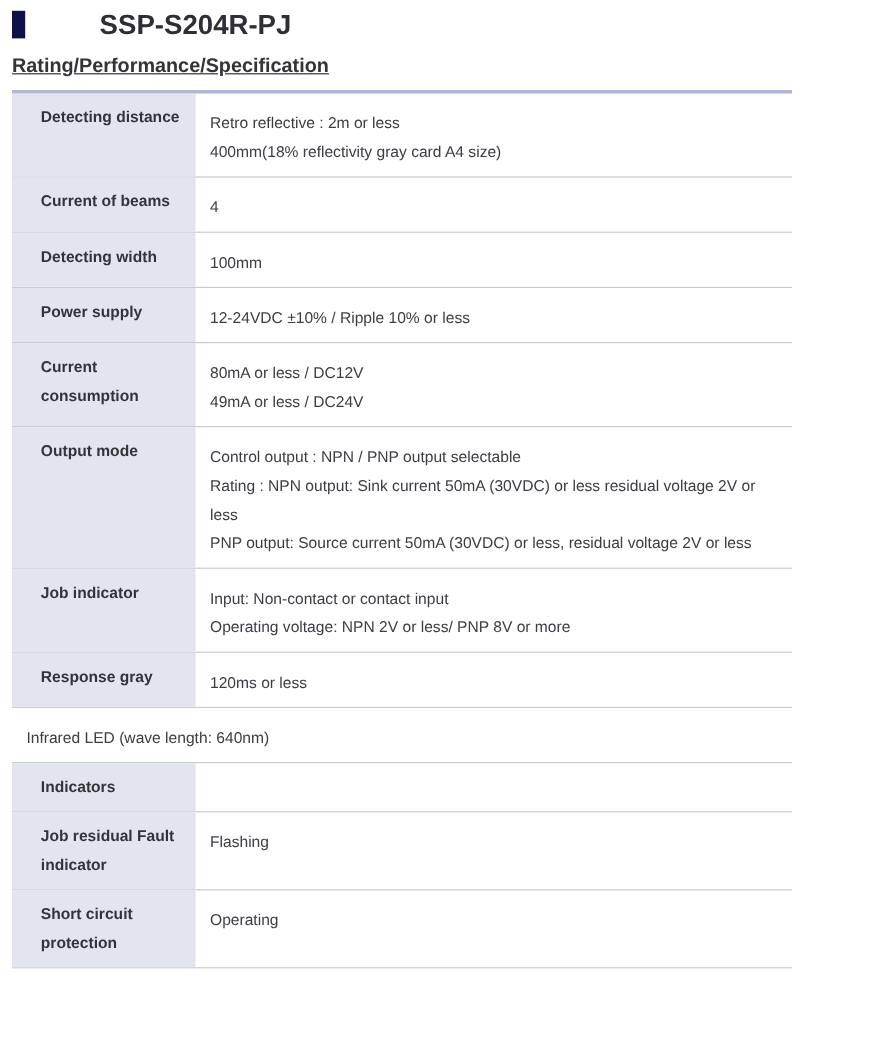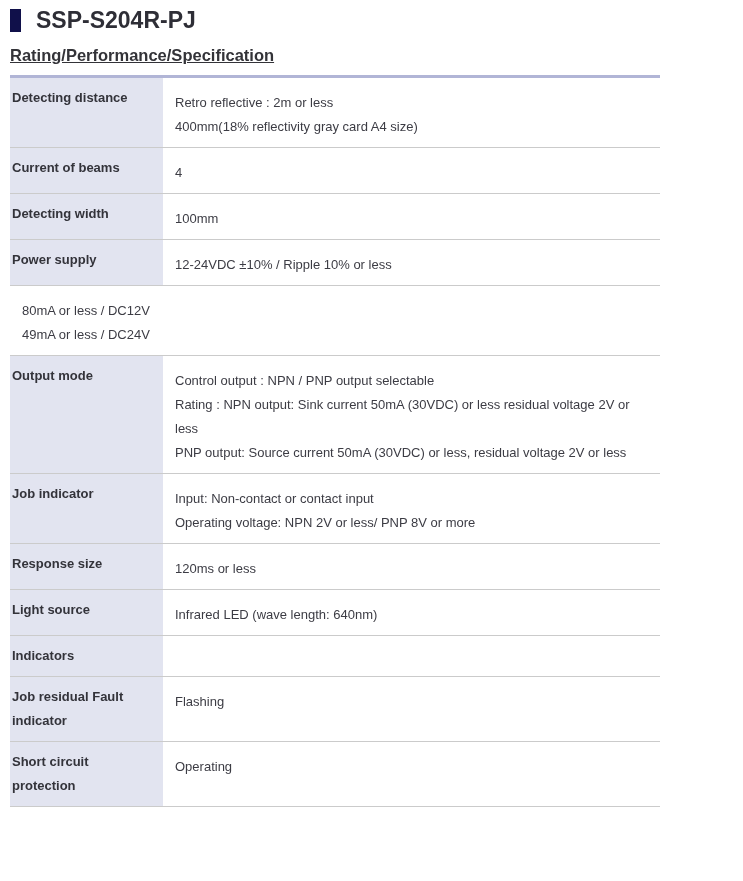--- a/index.html
+++ b/index.html
@@ -22,20 +22,21 @@
     height:881px;
     overflow:hidden;
     background:#ffffff;
     padding-top:8px;
   }
   .title-row{
     display:flex;
     align-items:center;
     margin-left:10px;
     height:24px;
+    gap:47px;
   }
   .title-accent{
     width:11px;
     height:23px;
     background:var(--c-title-bar);
     margin-right:15px;
   }
   .page-title{
     font-size:23px;
     font-weight:bold;
@@ -54,21 +55,21 @@
     width:650px;
     border-top:3px solid var(--c-table-top);
   }
   .spec-row{
     display:flex;
     border-bottom:1px solid var(--c-row-border);
   }
   .spec-label{
     flex:0 0 153px;
     background:var(--c-label-bg);
-    padding:8px 10px 8px 2px;
+    padding:8px 10px 8px 24px;
     font-size:13px;
     font-weight:bold;
     line-height:24px;
     color:#33333a;
   }
   .spec-value{
     flex:1 1 auto;
     padding:13px 10px 8px 12px;
     font-size:13px;
     line-height:24px;
@@ -108,20 +109,21 @@
           <div class="line">100mm</div>
         </div>
       </div>
       <div class="spec-row">
         <div class="spec-label">Power supply</div>
         <div class="spec-value">
           <div class="line">12-24VDC ±10% / Ripple 10% or less</div>
         </div>
       </div>
       <div class="spec-row">
+        <div class="spec-label">Current consumption</div>
         <div class="spec-value">
           <div class="line">80mA or less / DC12V</div>
           <div class="line">49mA or less / DC24V</div>
         </div>
       </div>
       <div class="spec-row">
         <div class="spec-label">Output mode</div>
         <div class="spec-value">
           <div class="line">Control output : NPN / PNP output selectable</div>
           <div class="line">Rating : NPN output: Sink current 50mA (30VDC) or less residual voltage 2V or less</div>
@@ -129,27 +131,26 @@
         </div>
       </div>
       <div class="spec-row">
         <div class="spec-label">Job indicator</div>
         <div class="spec-value">
           <div class="line">Input: Non-contact or contact input</div>
           <div class="line">Operating voltage: NPN 2V or less/ PNP 8V or more</div>
         </div>
       </div>
       <div class="spec-row">
-        <div class="spec-label">Response size</div>
+        <div class="spec-label">Response gray</div>
         <div class="spec-value">
           <div class="line">120ms or less</div>
         </div>
       </div>
       <div class="spec-row">
-        <div class="spec-label">Light source</div>
         <div class="spec-value">
           <div class="line">Infrared LED (wave length: 640nm)</div>
         </div>
       </div>
       <div class="spec-row">
         <div class="spec-label">Indicators</div>
       </div>
       <div class="spec-row">
         <div class="spec-label">Job residual Fault indicator</div>
         <div class="spec-value">

